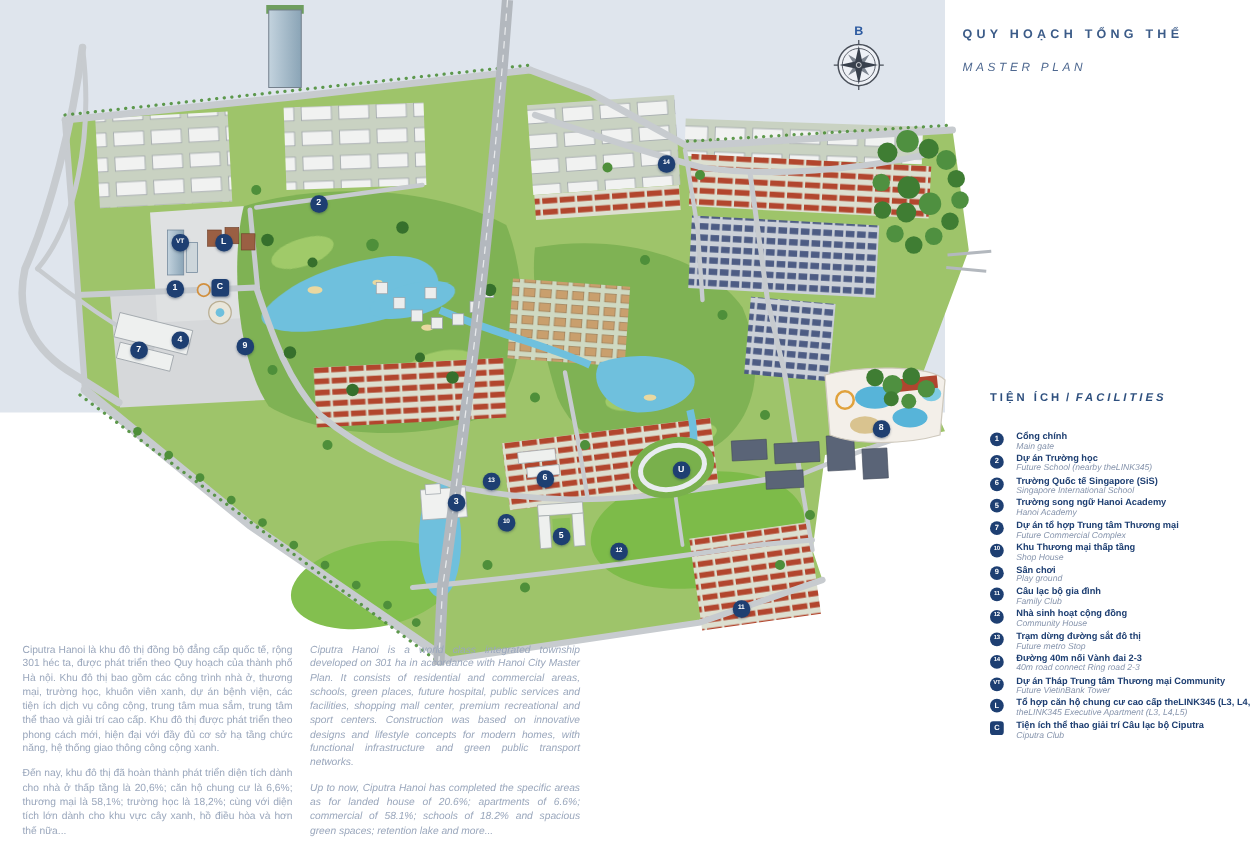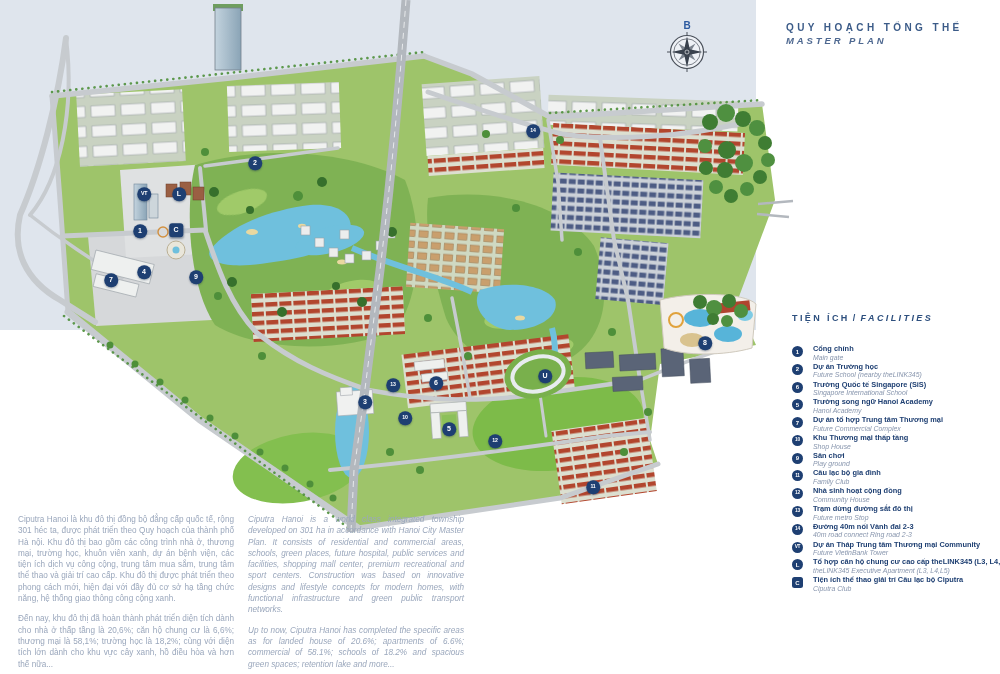--- a/index.html
+++ b/index.html
@@ -3,23 +3,23 @@
 <meta charset="utf-8">
 <style>
   html,body{margin:0;padding:0;}
   body{
     width:1000px;height:674px;position:relative;background:#ffffff;
     font-family:"Liberation Sans",sans-serif;overflow:hidden;
   }
   svg.map{position:absolute;left:0;top:0;width:1000px;height:674px;}
 
   
-  .title{position:absolute;left:786px;top:22px;color:#3b5b88;}
+  .title{position:absolute;left:770px;top:22px;color:#3b5b88;}
   .t1{font-size:10px;letter-spacing:3.4px;font-weight:600;white-space:nowrap;}
-  .t2{font-size:9.5px;letter-spacing:2.9px;font-style:italic;font-weight:700;color:#4e6890;margin-top:2px;white-space:nowrap;}
+  .t2{font-size:9.5px;letter-spacing:2.9px;font-style:italic;font-weight:400;color:#4e6890;margin-top:16px;white-space:nowrap;}
 
   
   .compass-b{position:absolute;left:679px;top:20px;width:16px;text-align:center;
     color:#2c5aa0;font-weight:bold;font-size:10px;}
 
   
   .legend{position:absolute;left:792px;top:313px;width:214px;}
   .lh{font-size:9px;letter-spacing:2.4px;color:#2d4f7e;font-weight:600;white-space:nowrap;}
   .lh .sep{margin:0 3px;}
   .lh .hen{font-style:italic;}

